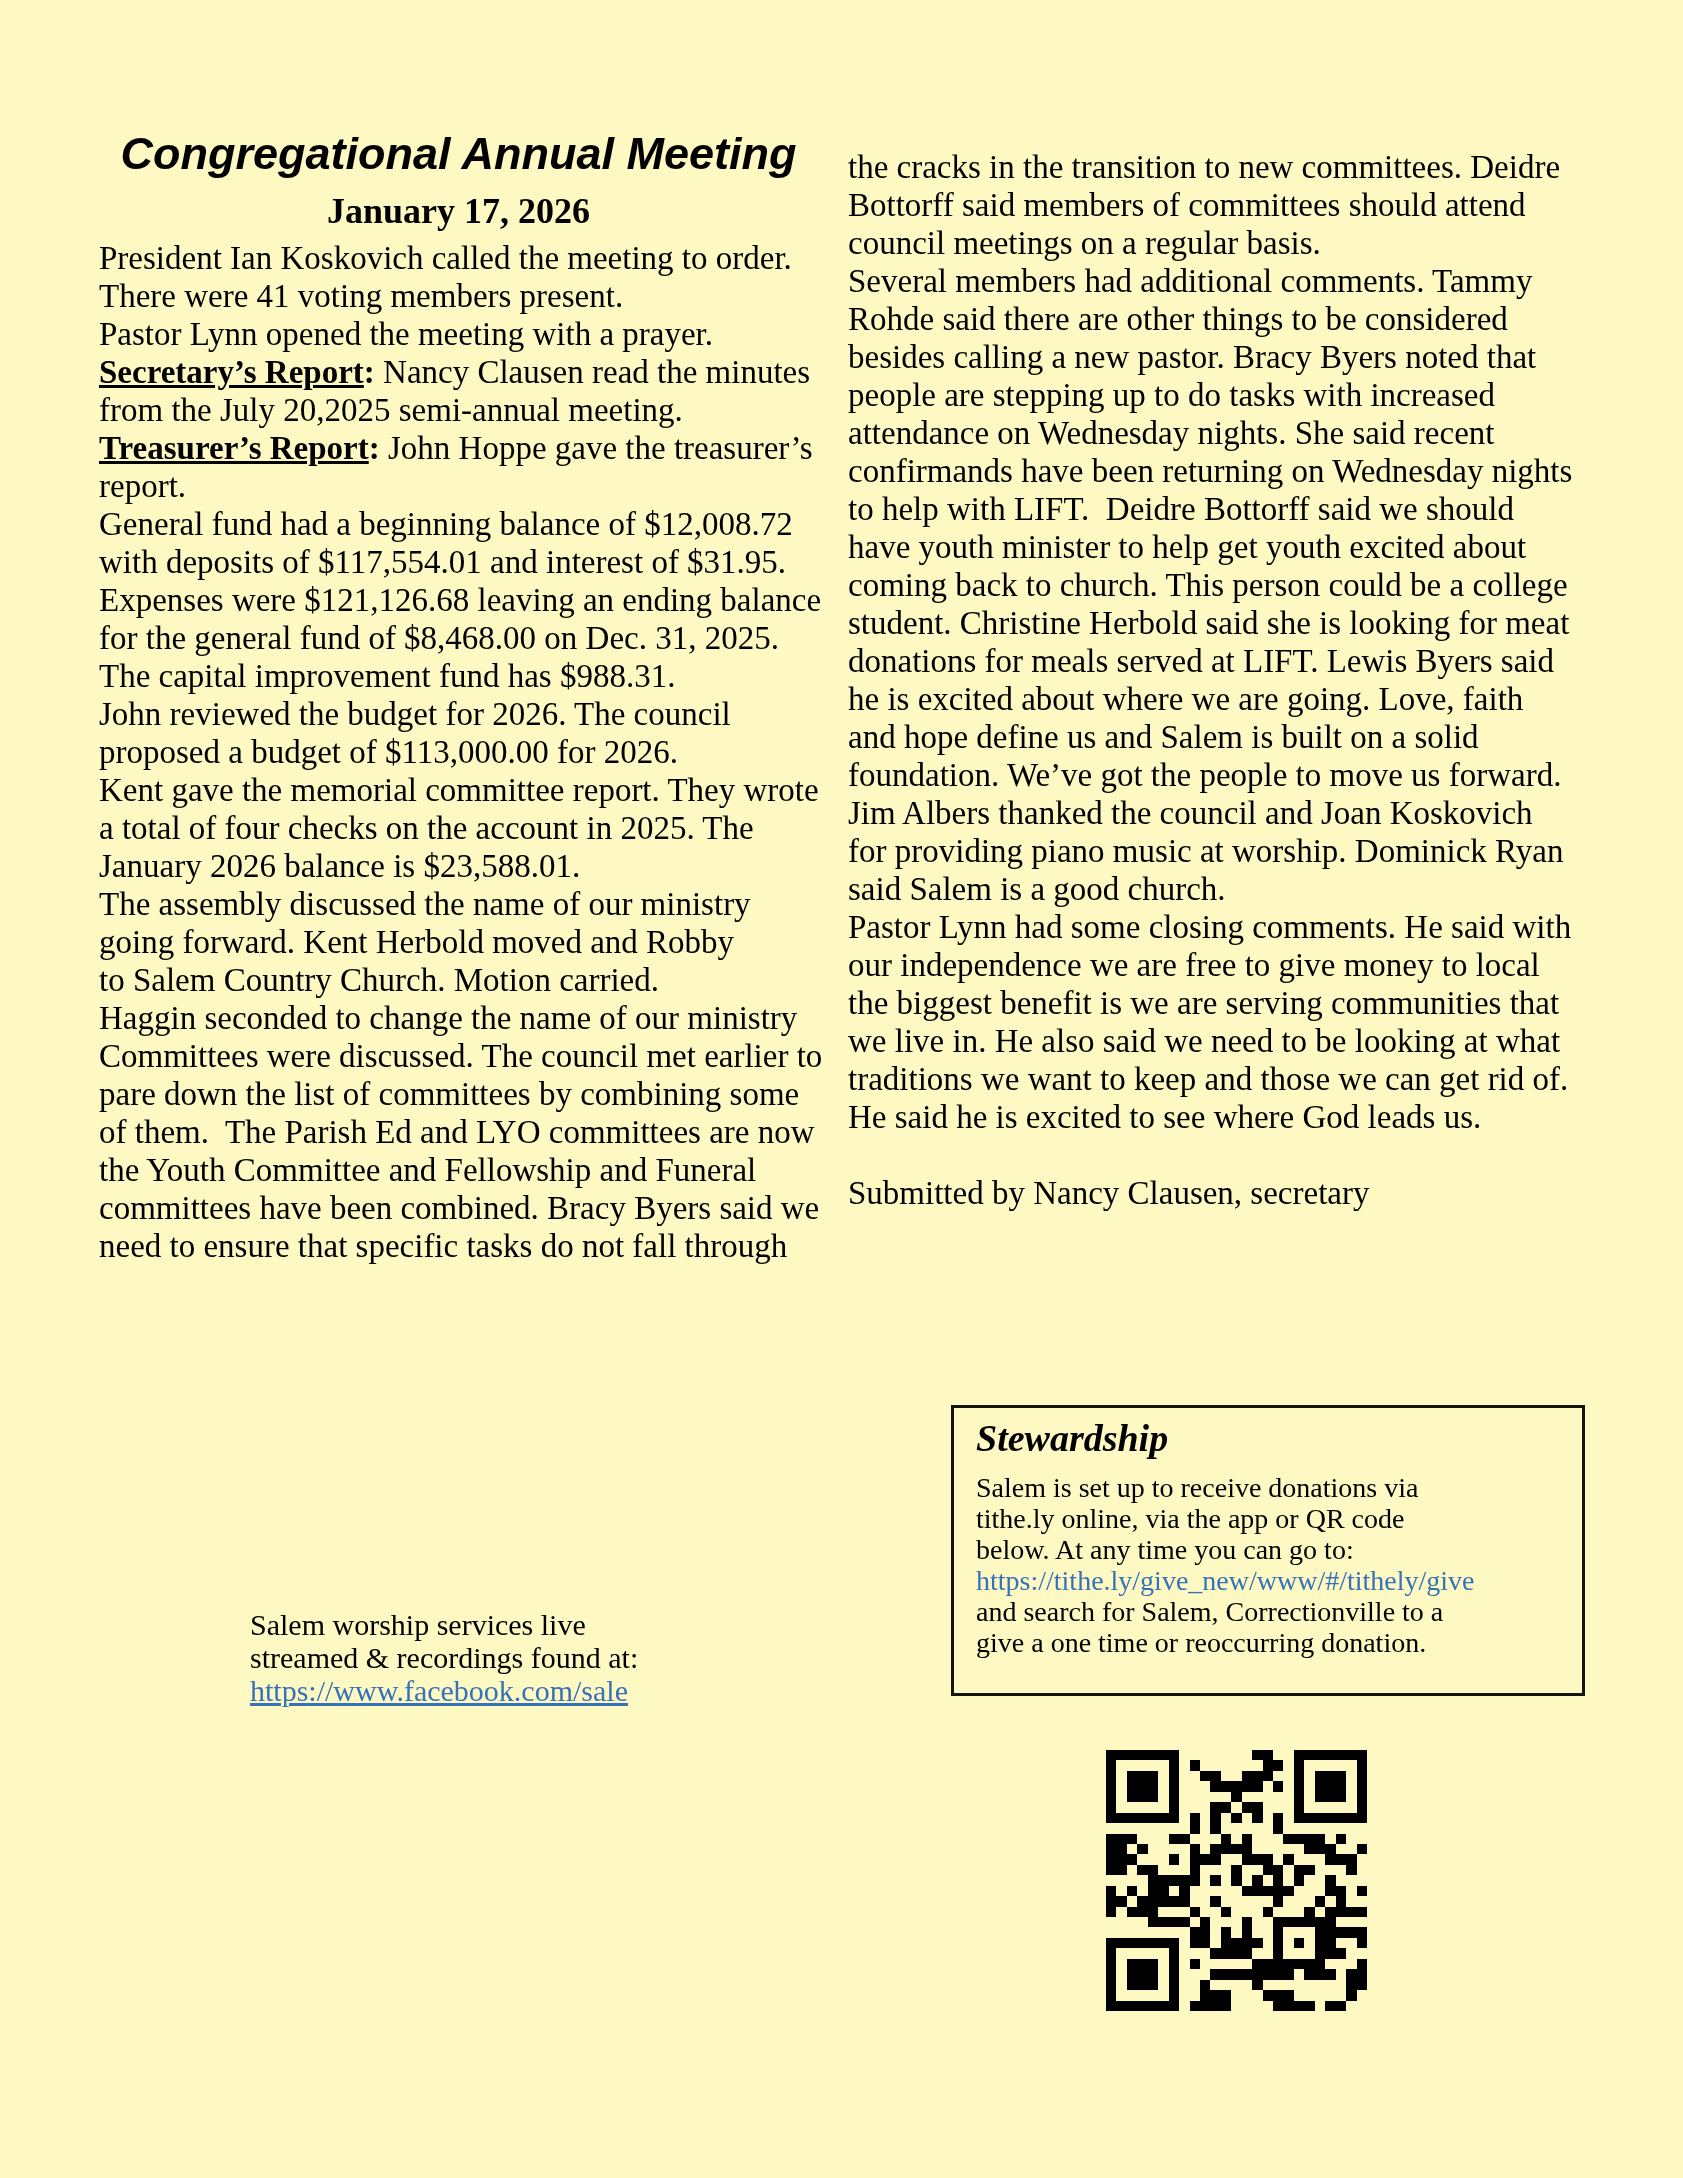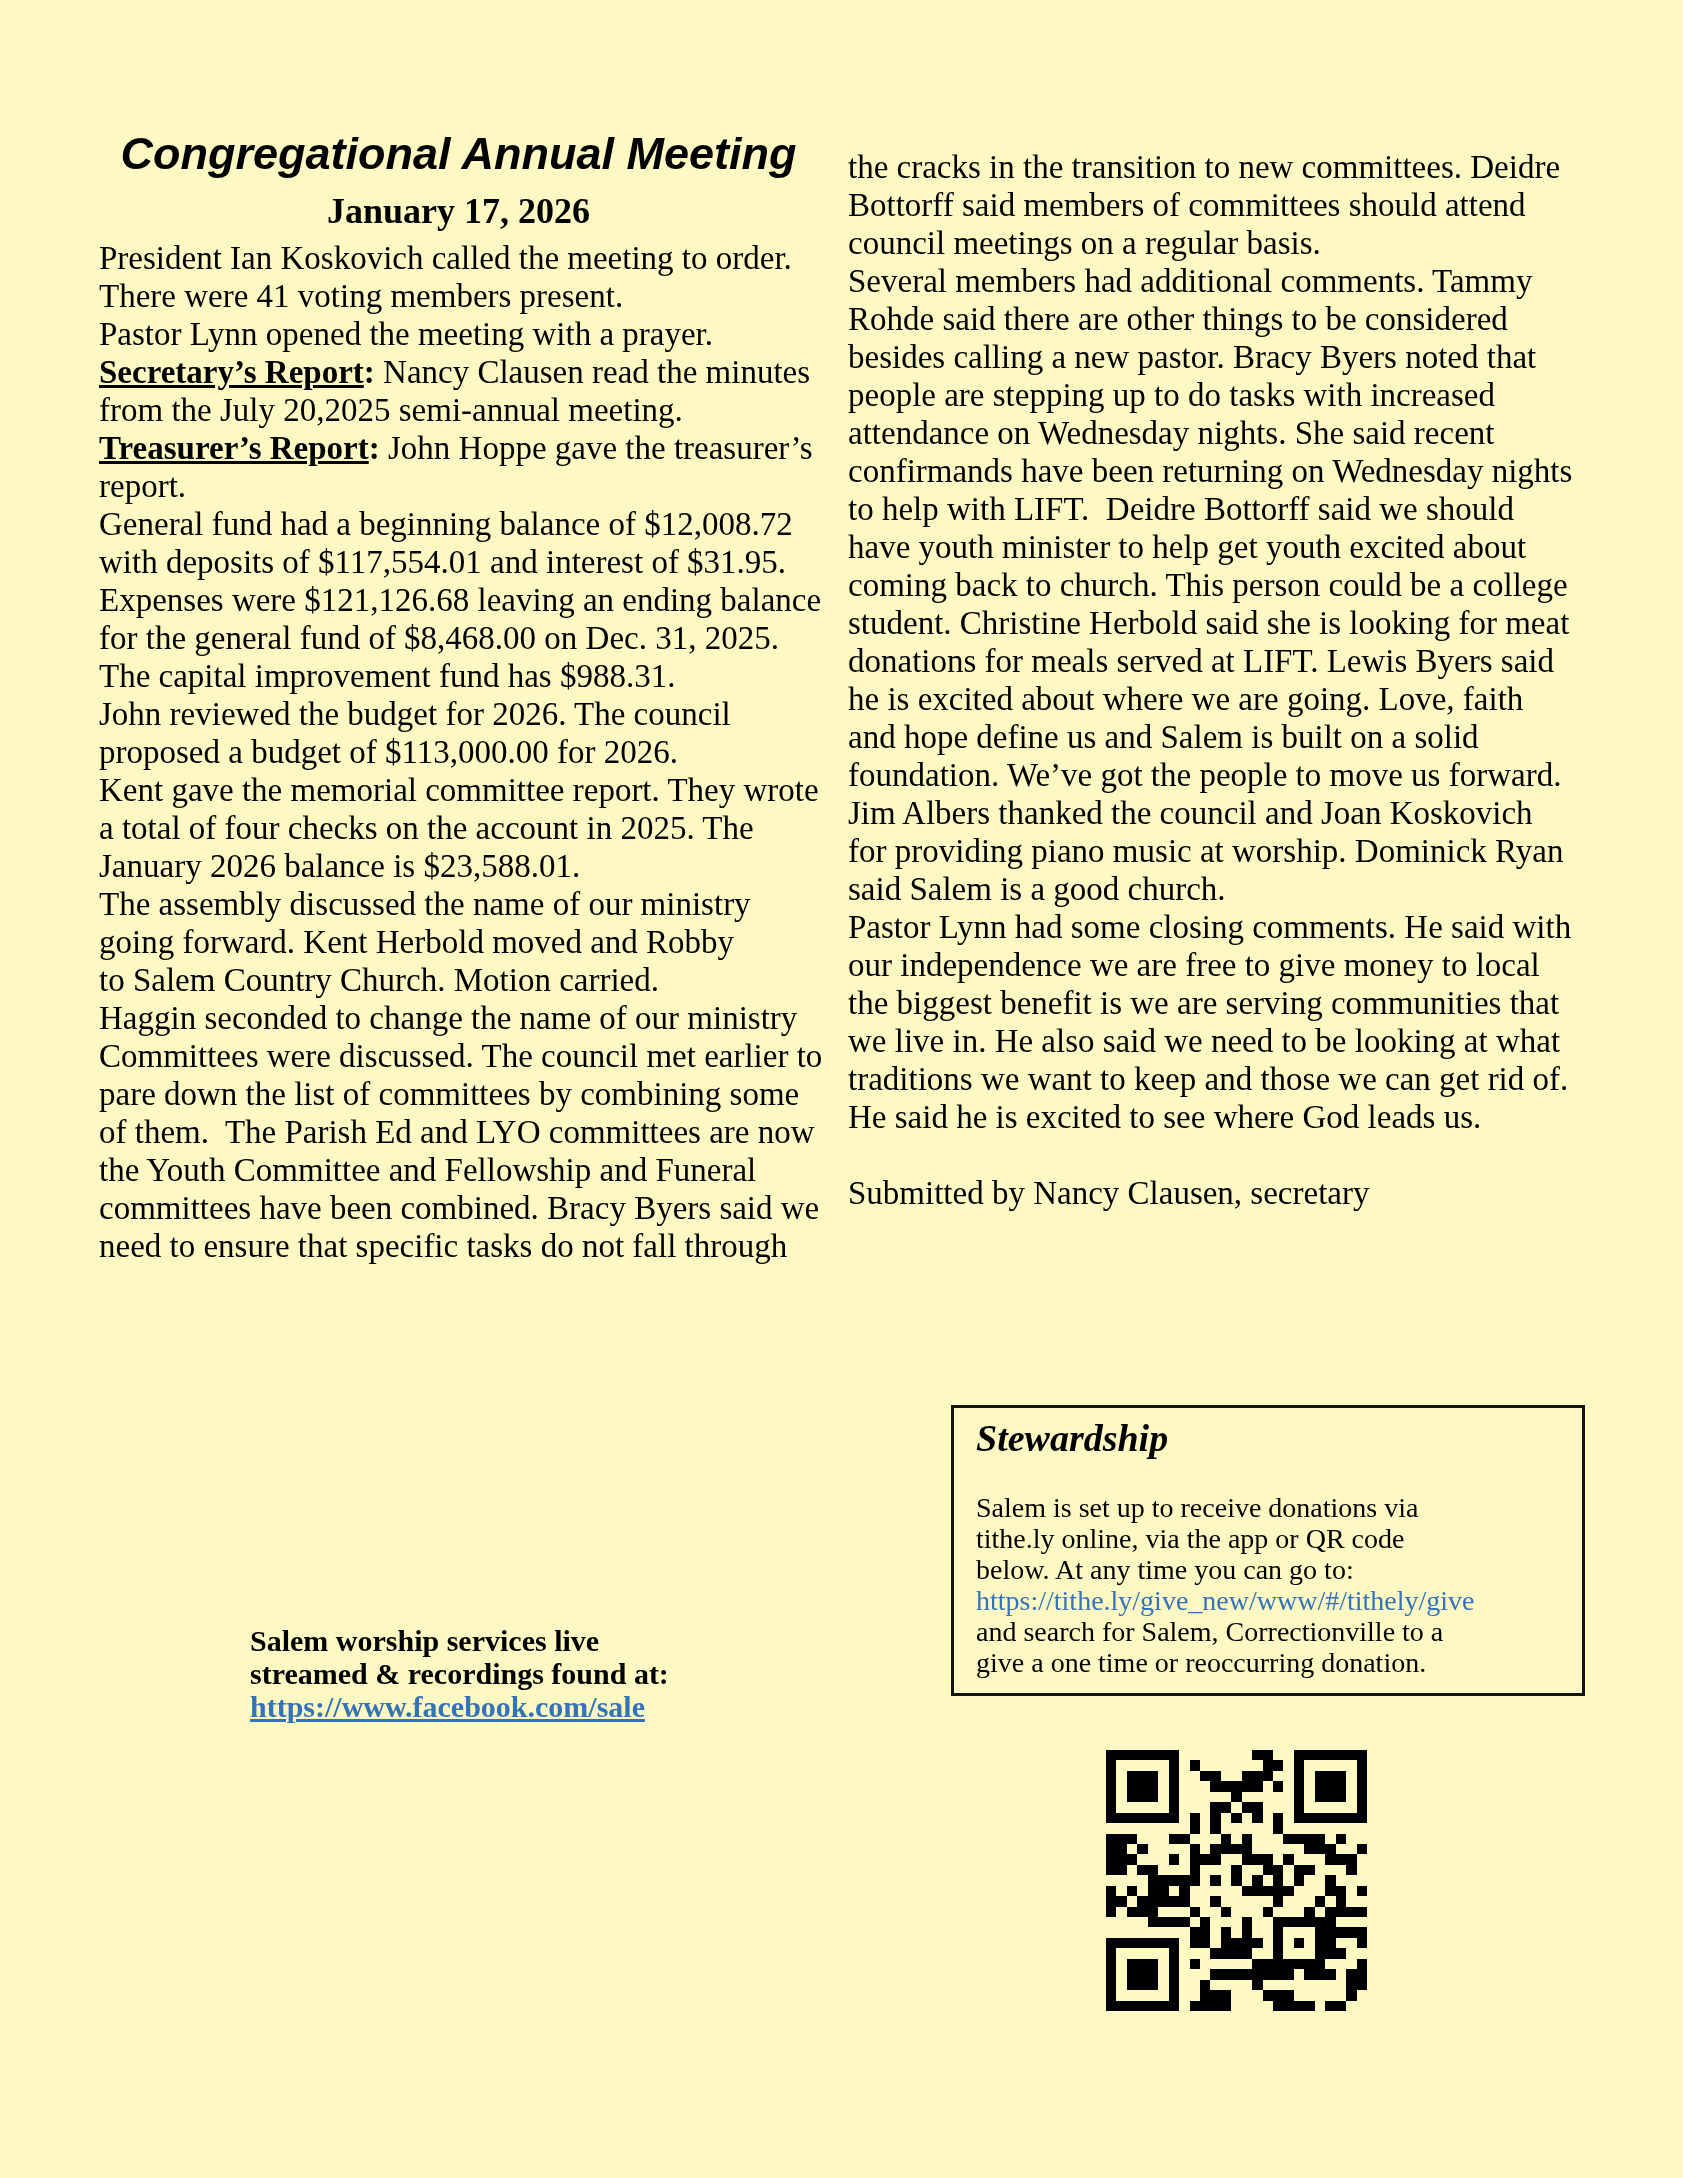--- a/index.html
+++ b/index.html
@@ -28,32 +28,32 @@
   .tline{white-space:pre;font-size:33px;line-height:38px;}
   .b{font-weight:bold;}
   .u{text-decoration:underline;}
   .link{color:var(--link,#3672B9);}
   .submitted{
     margin-top:38px;
     font-size:33px;line-height:38px;
   }
   .worship{position:absolute;left:250px;top:1592px;width:535px;}
   .worship-head{font-weight:bold;font-size:33px;line-height:38px;}
-  .worship-body{margin-top:32px;font-weight:bold;}
+  .worship-body{margin-top:16px;}
   .worship-body .tline{font-size:30px;line-height:33px;}
   .steward{
     position:absolute;left:951px;top:1405px;width:634px;height:291px;
     border:3px solid #141414;box-sizing:border-box;
     padding:8px 18px 0 22px;
   }
   .steward-title{
     font-weight:bold;font-style:italic;
     font-size:38px;line-height:44px;
   }
-  .steward-body{margin-top:32px;}
+  .steward-body{margin-top:12px;}
   .steward-body .tline{font-size:28px;line-height:31px;}
   .qr{position:absolute;left:1106px;top:1750px;width:261px;height:261px;}
   .qr svg{display:block;width:261px;height:261px;shape-rendering:crispEdges;}
 </style>
 </head>
 <body>
 
 <div class="page">
 
   <div class="col left">

